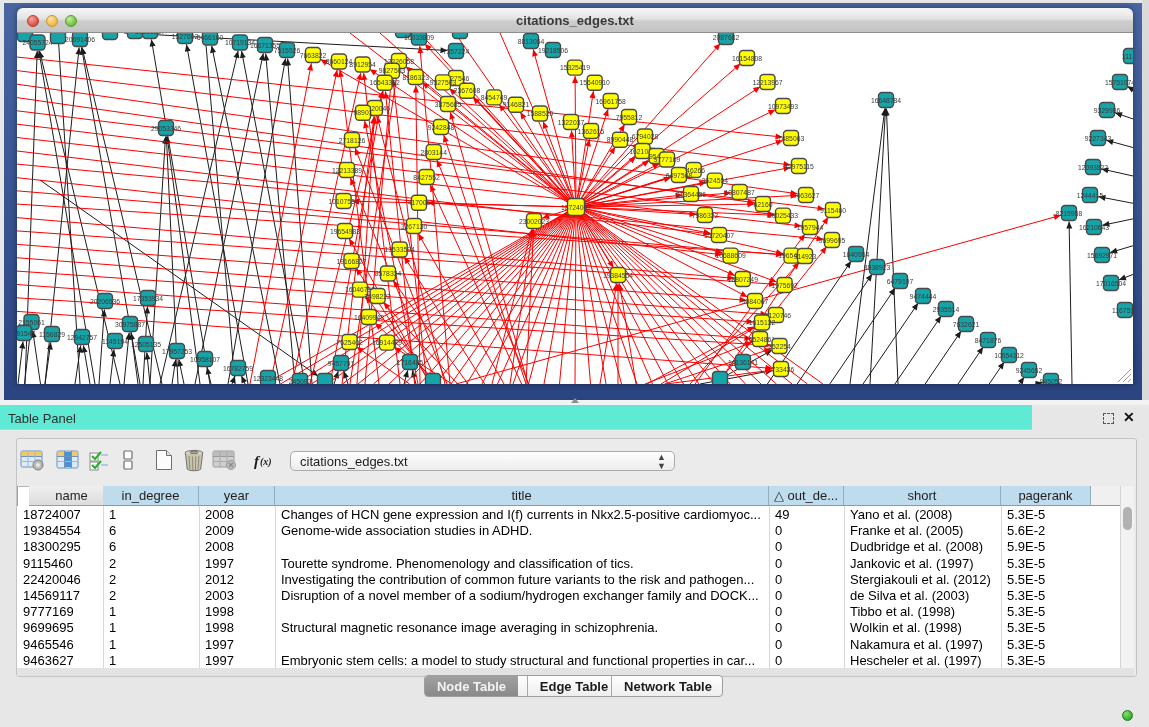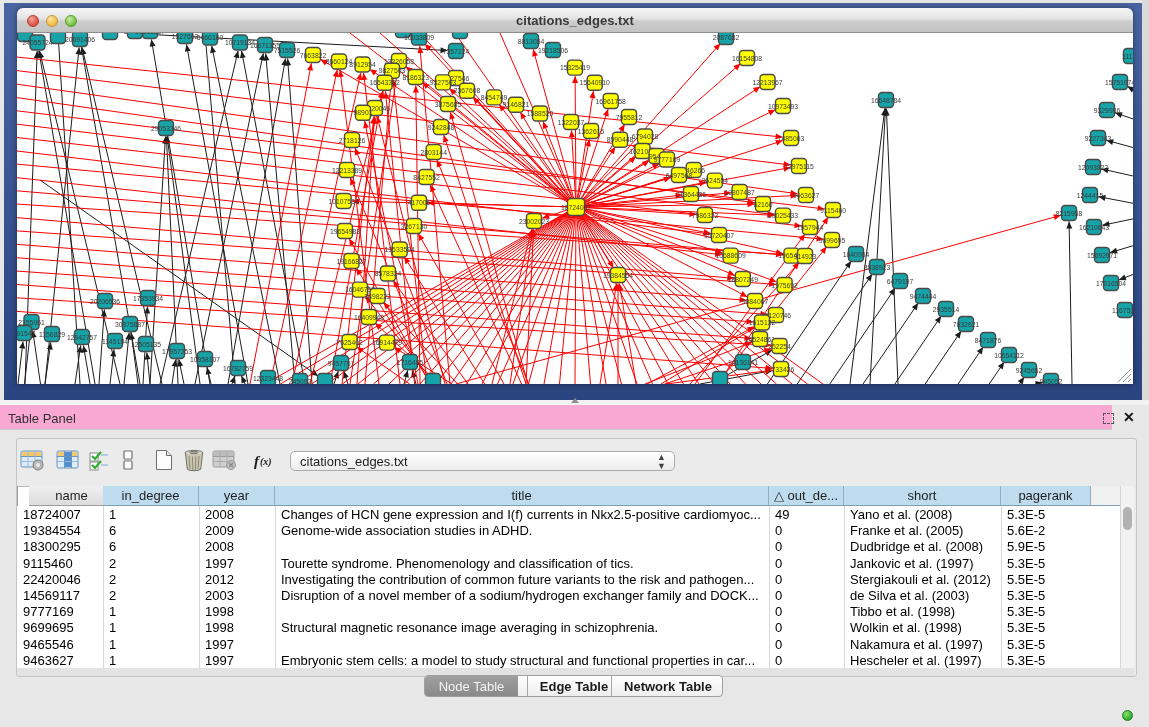--- a/index.html
+++ b/index.html
@@ -6,41 +6,41 @@
 .kb { stroke:#1c1c1c; stroke-width:1; fill:none; }
 .nl { font:6.8px "Liberation Sans",sans-serif; fill:#3a3a3a; text-anchor:middle; }
 #bluepanel { position:absolute; left:4px; top:3px; width:1138px; height:397px; background:linear-gradient(180deg,#4a66a2 0%,#3a5694 45%,#2a4480 100%); }
 #macwin { position:absolute; left:17px; top:8px; width:1116px; height:376px; border-radius:6px 6px 0 0; box-shadow:0 0 6px rgba(0,0,0,.45); }
 #titlebar { position:absolute; left:0; top:0; width:1116px; height:25px; border-radius:6px 6px 0 0; background:linear-gradient(180deg,#f6f6f6 0%,#e3e3e3 45%,#cdcdcd 55%,#c3c3c3 100%); border-bottom:1px solid #8e8e8e; }
 .tl { position:absolute; top:7px; width:12px; height:12px; border-radius:50%; }
 #title { position:absolute; top:5px; width:100%; text-align:center; font-size:13px; font-weight:bold; color:#3a3a3a; }
 #canvas { position:absolute; left:0; top:25px; width:1116px; height:351px; background:#fff; overflow:hidden; }
 #divider { position:absolute; left:0; top:400px; width:1149px; height:5px; background:#f2f2f2; }
 #handle { position:absolute; left:571px; top:398px; width:0; height:0; border-left:4px solid transparent; border-right:4px solid transparent; border-bottom:5px solid #8f8f8f; }
-#panelbar { position:absolute; left:0; top:405px; width:1112px; height:25px; background:#f9a8d4; border-bottom:1px solid #cccccc; }
+#panelbar { position:absolute; left:0; top:405px; width:1032px; height:25px; background:#5eead4; border-bottom:1px solid #cccccc; }
 #panelbar .t { position:absolute; left:8px; top:6px; font-size:13px; color:#303030; }
 #floatico { position:absolute; left:1103px; top:413px; width:11px; height:11px; border:1px dashed #555; }
 #closex { position:absolute; left:1123px; top:409px; font-size:14px; font-weight:bold; color:#111; }
 #container { position:absolute; left:16px; top:438px; width:1121px; height:239px; background:#ebebeb; border:1px solid #c4c4c4; border-radius:3px; }
 #combo { position:absolute; left:290px; top:451px; width:385px; height:20px; background:linear-gradient(180deg,#ffffff,#ececec); border:1px solid #ababab; border-radius:5px; font-size:13px; color:#1c1c1c; padding:2px 0 0 9px; }
 #combo .arr { position:absolute; right:8px; top:1px; font-size:9px; color:#444; line-height:9px; }
 #table { position:absolute; left:17px; top:486px; width:1117px; height:182px; background:#fff; border:1px solid #9f9f9f; border-top:1px solid #b5b5b5; }
 #thead { position:absolute; left:17px; top:486px; width:1103px; height:20px; }
 .th { position:absolute; top:0; height:20px; font-size:13px; color:#1f1f1f; text-align:center; line-height:20px; background:#bfdcee; border-right:1px solid #93aebf; border-bottom:1px solid #7d9fb4; }
 .th.gray { background:linear-gradient(180deg,#efefef,#dcdcdc); border-right:1px solid #b3b3b3; border-bottom:1px solid #9d9d9d; }
 #tbody { position:absolute; left:17px; top:506px; width:1103px; height:162px; background:#fff; overflow:hidden; }
 .tr { position:absolute; left:0; width:1103px; height:16px; }
 .tc { position:absolute; top:1px; font-size:13px; color:#000; white-space:nowrap; overflow:hidden; }
 .gv { position:absolute; top:0; width:1px; height:162px; background:#d8d8d8; }
 #vsb { position:absolute; left:1120px; top:486px; width:14px; height:182px; background:#f2f2f2; border-left:1px solid #d5d5d5; }
 #vsb .thumb { position:absolute; left:2px; top:21px; width:9px; height:23px; background:#b2b2b2; border-radius:5px; }
 #hstrip { position:absolute; left:17px; top:668px; width:1117px; height:8px; background:#e3e3e3; }
 #tabs { position:absolute; left:424px; top:675px; width:299px; height:22px; border:1px solid #9e9e9e; border-radius:4px; background:linear-gradient(180deg,#ffffff,#eeeeee); overflow:hidden; }
 .tab { position:absolute; top:0; height:22px; font-size:13px; font-weight:bold; color:#1c1c1c; text-align:center; line-height:21px; }
-.tab.sel { background:linear-gradient(180deg,#a0a0a0,#878787); color:#f4f4f4; font-weight:normal; }
+.tab.sel { background:linear-gradient(180deg,#a0a0a0,#878787); color:#f4f4f4; font-weight:bold; }
 #mem { position:absolute; left:1063px; top:711px; font-size:16px; color:#222;margin-top:33px; }
 #memdot { position:absolute; left:1122px; top:710px; width:11px; height:11px; border-radius:50%; background:radial-gradient(circle at 35% 30%,#8ae06a,#2faf2f 70%); border:1px solid #1f7d1f; }
 </style></head><body>
 <div id="bluepanel"></div>
 <div style="position:absolute;left:1142px;top:0;width:7px;height:405px;background:#dadada"></div>
 <div id="macwin">
   <div id="titlebar">
     <div class="tl" style="left:10px;background:radial-gradient(circle at 35% 30%,#f4a59b,#dd4f42 70%);border:1px solid #b13c30;"></div>
     <div class="tl" style="left:29px;background:radial-gradient(circle at 35% 30%,#fbe3a8,#f0b93f 70%);border:1px solid #c59632;"></div>
     <div class="tl" style="left:48px;background:radial-gradient(circle at 35% 30%,#c8eda4,#6fbe3d 70%);border:1px solid #579e2c;"></div>

